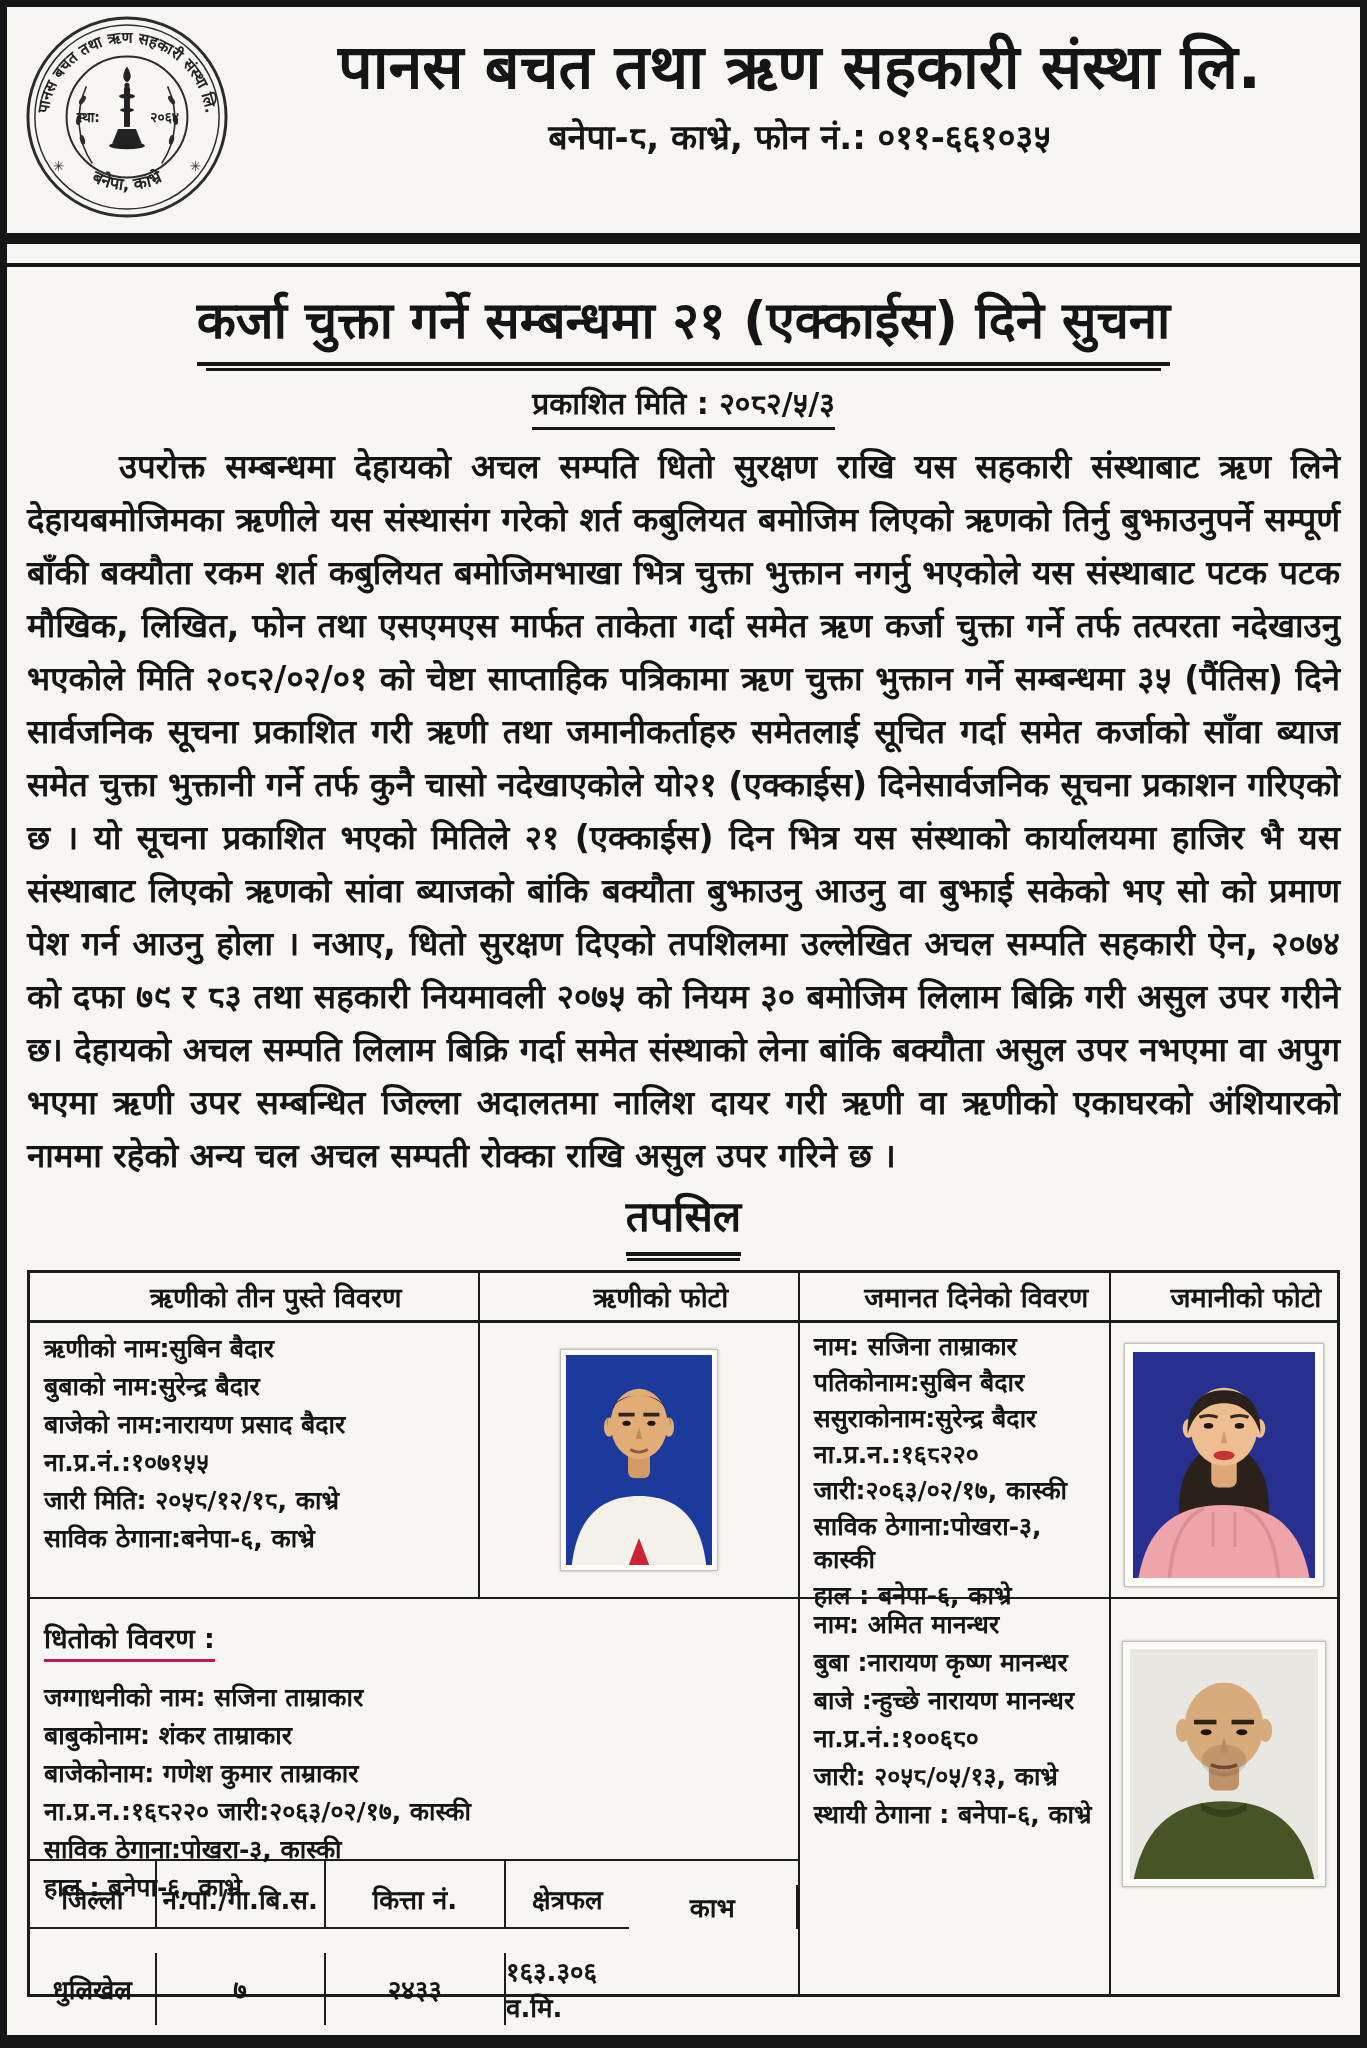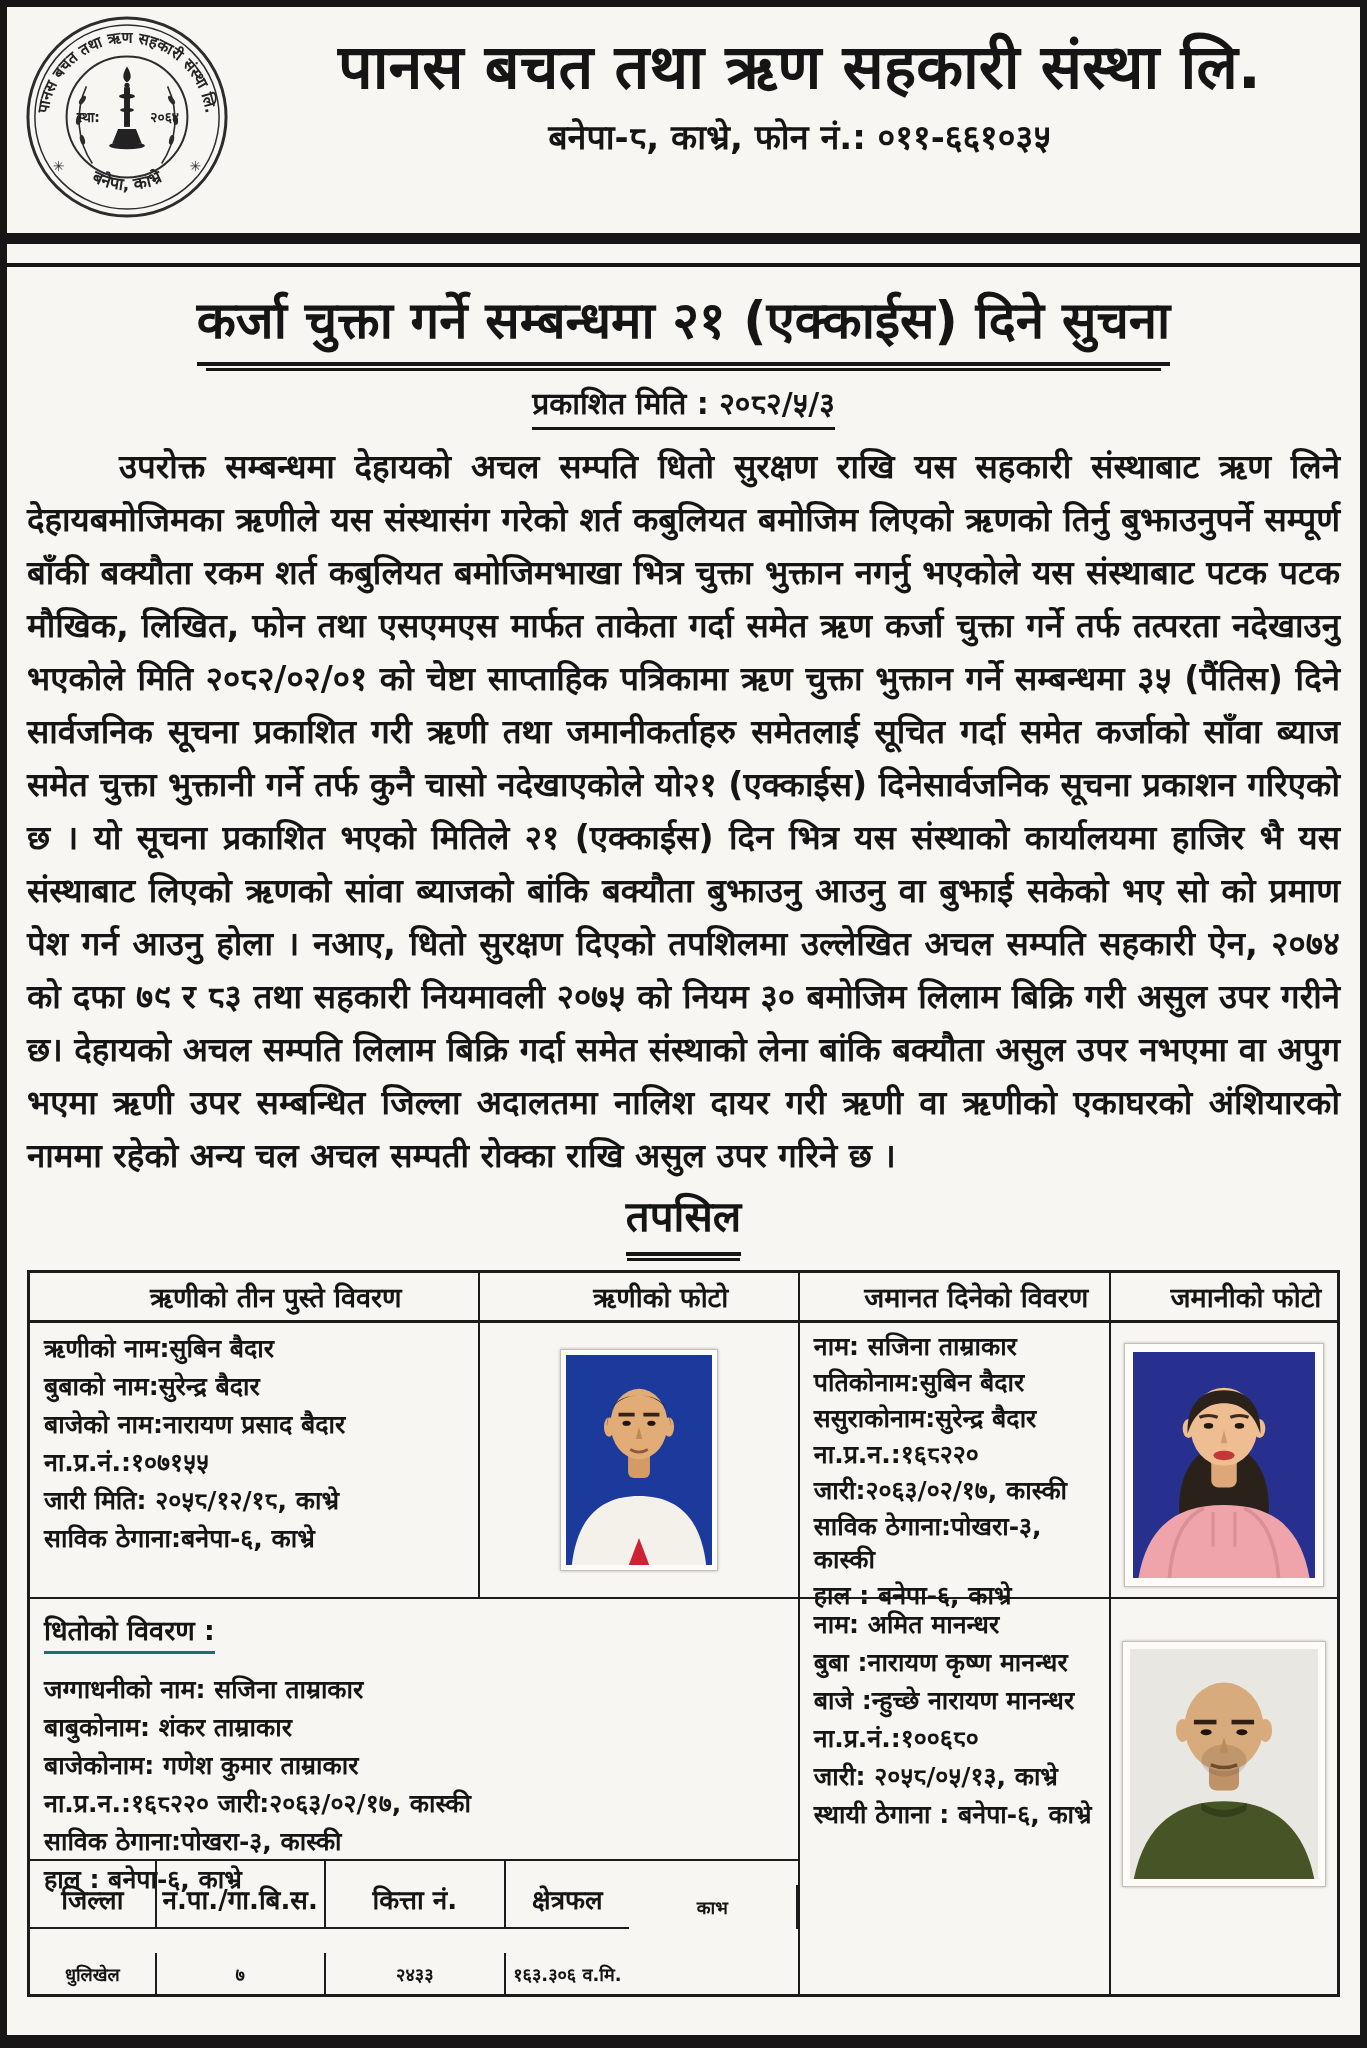--- a/index.html
+++ b/index.html
@@ -39,29 +39,29 @@
   .c-borrower{grid-area:2/1/3/2;border-right:2px solid #1c1c1c;border-bottom:2px solid #1c1c1c;}
   .c-photo1{grid-area:2/2/3/3;border-right:2px solid #1c1c1c;border-bottom:2px solid #1c1c1c;
             display:flex;justify-content:center;align-items:flex-start;padding-top:26px;}
   .c-g1{grid-area:2/3/3/4;border-right:2px solid #1c1c1c;border-bottom:2px solid #1c1c1c;}
   .c-g1 .line{margin:3px 0;}
   .c-gphoto1{grid-area:2/4/3/5;border-bottom:2px solid #1c1c1c;display:flex;justify-content:center;
              align-items:flex-start;padding-top:20px;}
   .c-collateral{grid-area:3/1/4/3;border-right:2px solid #1c1c1c;border-bottom:2px solid #1c1c1c;}
   .c-g2{grid-area:3/3/5/4;border-right:2px solid #1c1c1c;}
   .c-gphoto2{grid-area:3/4/5/5;display:flex;justify-content:center;align-items:flex-start;padding-top:42px;}
-  .collateral-title{display:inline-block;font-size:27px;font-weight:800;border-bottom:3px solid #0f766e;
-                    padding-bottom:3px;margin:8px 0 14px 0;}
+  .collateral-title{display:inline-block;font-size:27px;font-weight:800;border-bottom:3px solid #be185d;
+                    padding-bottom:3px;margin:16px 0 14px 0;}
   
   .c-land{grid-area:4/1/5/3;border-right:2px solid #1c1c1c;display:grid;
           grid-template-columns:16.5% 22% 23.5% 16% 22%;grid-template-rows:68px 1fr;}
   .c-land>div{box-sizing:border-box;display:flex;align-items:center;justify-content:center;}
   .lth{border-right:2px solid #1c1c1c;border-bottom:2px solid #1c1c1c;font-size:26px;font-weight:700;
        align-items:flex-start !important;padding-top:20px;}
-  .ltd{border-right:2px solid #1c1c1c;font-size:18px;font-weight:600;margin-top:24px;}
+  .ltd{border-right:2px solid #1c1c1c;font-size:26px;font-weight:600;margin-top:24px;}
   .lth.last,.ltd.last{border-right:none;}
   
   .photo-frame{background:#fdfcf9;border:1px solid #c3c0b8;box-shadow:0 0 3px rgba(0,0,0,.25);}
   .photo-frame svg{display:block;width:100%;height:100%;}
   .pf-borrower{width:146px;height:210px;padding:5px;}
   .pf-g1{width:182px;height:226px;padding:8px;}
   .pf-g2{width:188px;height:230px;padding:7px;}
 </style>
 </head>
 <body>

